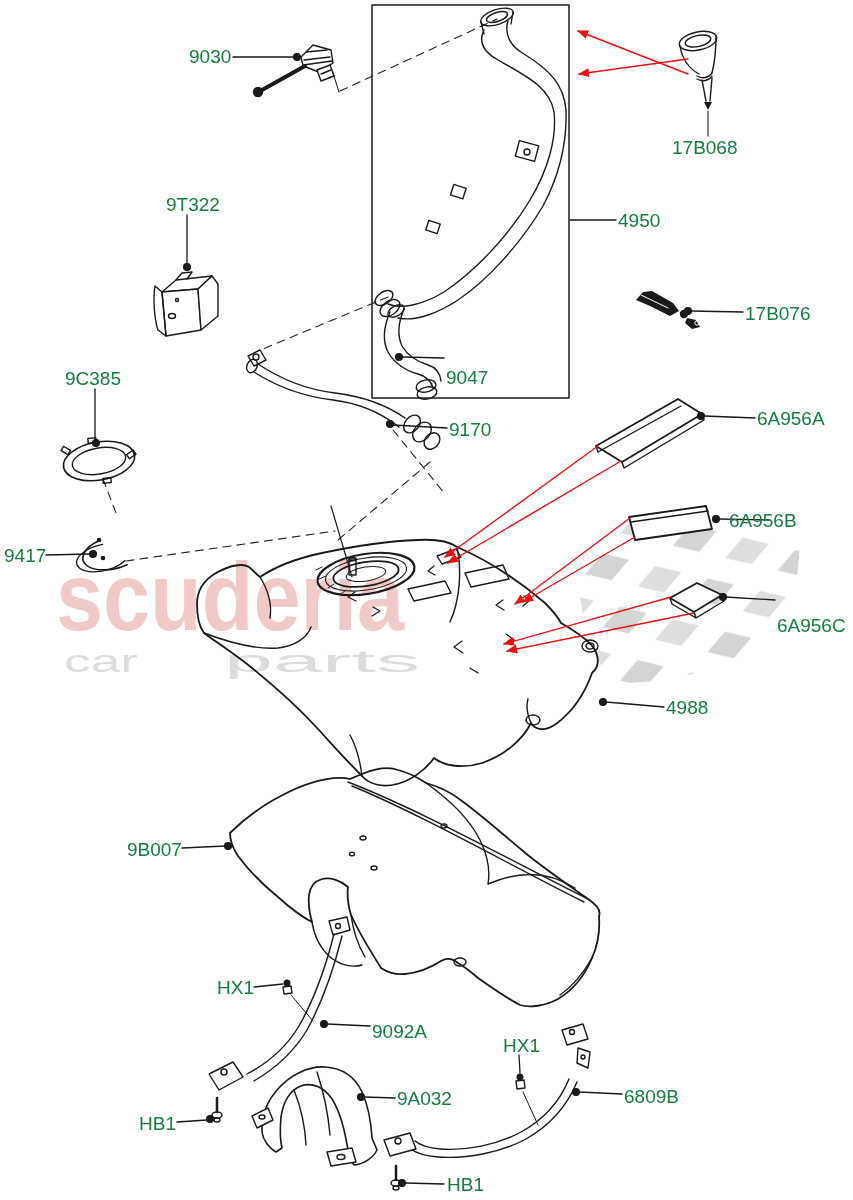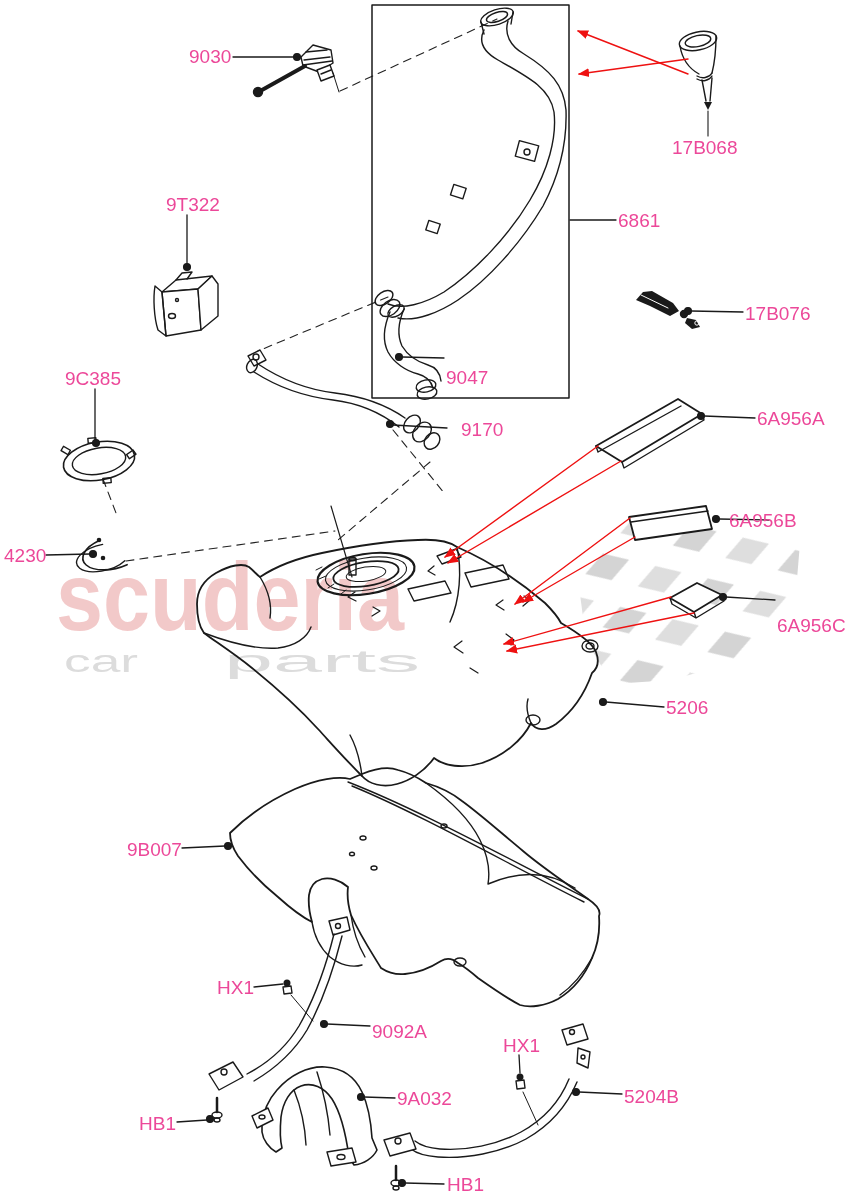--- a/index.html
+++ b/index.html
@@ -7,21 +7,21 @@
     position:relative;
     width:853px;height:1200px;
     background:#ffffff;
     font-family:"Liberation Sans", sans-serif;
     overflow:hidden;
   }
   .stage svg{position:absolute;left:0;top:0;}
   .plabel{
     position:absolute;
     font:19px/1.1 "Liberation Sans", sans-serif;
-    color:#ec4899;
+    color:#15803d;
     white-space:nowrap;
     cursor:pointer;
   }
 </style>
 </head>
 <body>
 
 <div class="stage">
 
 <svg width="853" height="1200" viewBox="0 0 853 1200" fill="none" stroke="#1a1a1a" stroke-width="1.4" stroke-linecap="round" stroke-linejoin="round">
@@ -298,32 +298,32 @@
     <line x1="630" y1="518" x2="515" y2="604" marker-end="url(#arr)"></line>
     <line x1="635" y1="537" x2="523" y2="602" marker-end="url(#arr)"></line>
     <line x1="671" y1="597" x2="504" y2="644" marker-end="url(#arr)"></line>
     <line x1="694" y1="613" x2="507" y2="651" marker-end="url(#arr)"></line>
   </g>
 </svg>
 
 <div class="plabel" style="left:189px;top:47px">9030</div>
 <div class="plabel" style="left:672px;top:138px">17B068</div>
 <div class="plabel" style="left:166px;top:195px">9T322</div>
-<div class="plabel" style="left:618px;top:211px">6861</div>
+<div class="plabel" style="left:618px;top:211px">4950</div>
 <div class="plabel" style="left:745px;top:304px">17B076</div>
 <div class="plabel" style="left:65px;top:369px">9C385</div>
 <div class="plabel" style="left:446px;top:368px">9047</div>
-<div class="plabel" style="left:461px;top:420px">9170</div>
+<div class="plabel" style="left:449px;top:420px">9170</div>
 <div class="plabel" style="left:757px;top:409px">6A956A</div>
-<div class="plabel" style="left:4px;top:546px">4230</div>
+<div class="plabel" style="left:4px;top:546px">9417</div>
 <div class="plabel" style="left:729px;top:511px">6A956B</div>
 <div class="plabel" style="left:777px;top:616px">6A956C</div>
-<div class="plabel" style="left:666px;top:698px">5206</div>
+<div class="plabel" style="left:666px;top:698px">4988</div>
 <div class="plabel" style="left:127px;top:840px">9B007</div>
 <div class="plabel" style="left:217px;top:978px">HX1</div>
 <div class="plabel" style="left:372px;top:1022px">9092A</div>
 <div class="plabel" style="left:503px;top:1036px">HX1</div>
 <div class="plabel" style="left:397px;top:1089px">9A032</div>
 <div class="plabel" style="left:139px;top:1114px">HB1</div>
-<div class="plabel" style="left:624px;top:1087px">5204B</div>
+<div class="plabel" style="left:624px;top:1087px">6809B</div>
 <div class="plabel" style="left:447px;top:1175px">HB1</div>
 
 </div>
 
 </body></html>

